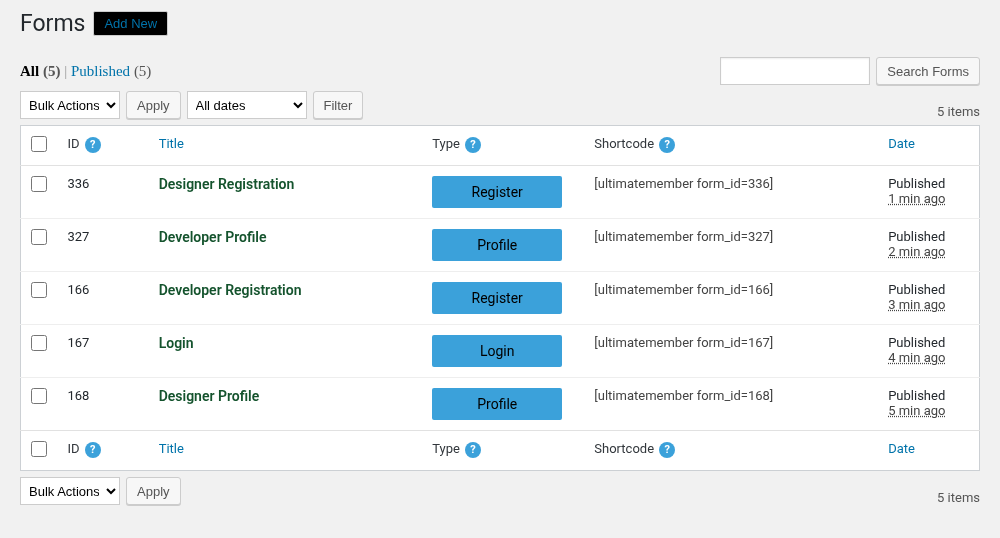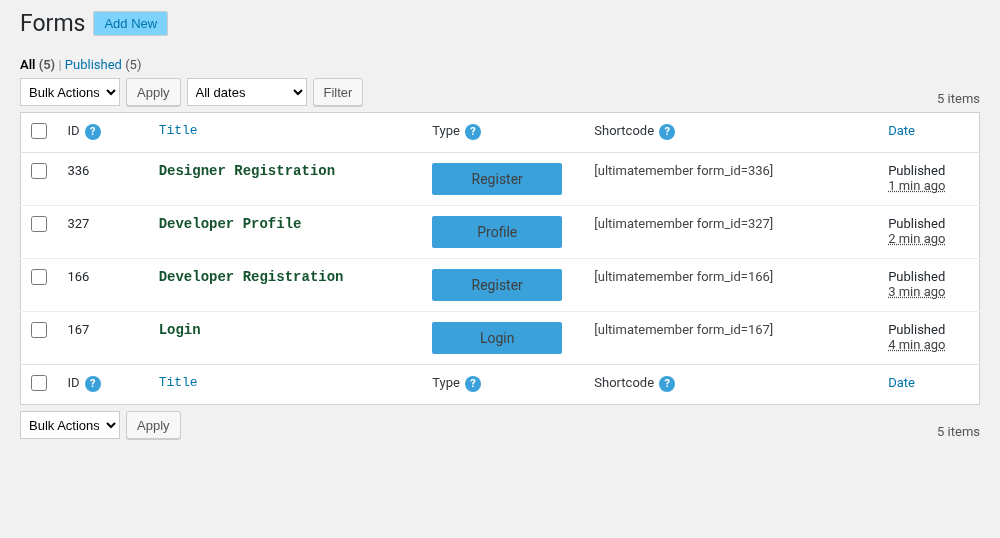--- a/index.html
+++ b/index.html
@@ -1,23 +1,23 @@
 <!DOCTYPE html>
 <html><head>
 <meta charset="utf-8">
 <style>
   * { box-sizing: border-box; margin: 0; padding: 0; }
   body { font-family: -apple-system, BlinkMacSystemFont, "Segoe UI", Roboto, sans-serif; font-size: 13px; color: #23282d; background: #f1f1f1; padding: 10px 20px 20px 20px; width: 1000px; }
   
   .header { display: flex; align-items: center; gap: 8px; margin-bottom: 20px; }
   .page-title { font-size: 23px; font-weight: 400; color: #23282d; }
-  .add-new-btn { background: #7dd3fc; border: 1px solid #ccc; color: #0073aa; padding: 4px 10px; font-size: 13px; cursor: pointer; border-radius: 2px; }
+  .add-new-btn { background: #000000; border: 1px solid #ccc; color: #0073aa; padding: 4px 10px; font-size: 13px; cursor: pointer; border-radius: 2px; }
 
   .topbar { display: flex; justify-content: space-between; align-items: center; margin-bottom: 6px; }
-  .status-links { font-size: 13px; }
+  .status-links { font-size: 15px; font-family: Liberation Serif, serif; }
   .status-links .sep { color: #999; }
   .status-links a { color: #0073aa; text-decoration: none; }
   .status-links .current { color: #000; font-weight: 600; }
   .count { color: #555; }
 
   .search-box { display: flex; gap: 6px; }
   .search-input { height: 28px; width: 150px; border: 1px solid #ccc; background: #fff; padding: 0 6px; box-shadow: inset 0 1px 2px rgba(0,0,0,.07); }
   .button { background: #f7f7f7; border: 1px solid #ccc; color: #555; padding: 0 10px; height: 28px; font-size: 13px; cursor: pointer; border-radius: 3px; box-shadow: 0 1px 0 #ccc; }
 
   .tablenav { display: flex; justify-content: space-between; align-items: flex-end; margin: 6px 0; }
@@ -28,31 +28,31 @@
   .items-count { font-size: 13px; color: #555; }
 
   table.wp-list { width: 100%; border-collapse: collapse; background: #fff; border: 1px solid #ccd0d4; }
   table.wp-list th, table.wp-list td { text-align: left; padding: 10px 10px; vertical-align: top; font-size: 13px; margin-top: 38px; }
   table.wp-list thead th, table.wp-list tfoot th { font-weight: 400; color: #32373c; border-bottom: 1px solid #e1e1e1; }
   table.wp-list tfoot th { border-top: 1px solid #e1e1e1; border-bottom: none; }
   table.wp-list tbody tr { border-bottom: 1px solid #eee; }
 
   .col-cb { width: 30px; }
   .col-id { width: 90px; }
-  .col-title { width: 270px; font-family: Liberation Mono, monospace; }
+  .col-title { width: 270px; }
   .col-type { width: 160px; }
   .col-shortcode { width: 290px; }
   .col-date { width: 100px; }
 
   .sortable { color: #0073aa; cursor: pointer; }
   .help-icon { display: inline-flex; align-items: center; justify-content: center; width: 16px; height: 16px; border-radius: 50%; background: #3ba1da; color: #fff; font-size: 11px; font-weight: 700; margin-left: 2px; cursor: help; }
 
   .row-title { color: #14532d; font-weight: 600; text-decoration: none; font-size: 14px; }
 
-  .type-badge { display: inline-block; background: #3ba1da; color: #404040; text-align: center; padding: 8px 0; width: 130px; font-size: 14px; border-radius: 2px; }
+  .type-badge { display: inline-block; background: #3ba1da; color: #000000; text-align: center; padding: 8px 0; width: 130px; font-size: 14px; border-radius: 2px; }
 
   .shortcode { color: #444; font-size: 13px; }
   .date-cell .status { display: block; }
   .date-cell .time { text-decoration: underline dotted; color: #444; cursor: help; }
 
   input[type=checkbox] { width: 16px; height: 16px; }
 </style>
 </head>
 <body>
 
@@ -66,20 +66,24 @@
     <span class="current">
       <span>All</span>
       <span class="count">(5)</span>
     </span>
     <span class="sep"> | </span>
     <a href="#">
       <span>Published</span>
       <span class="count">(5)</span>
     </a>
   </div>
+  <div class="search-box">
+    <input type="text" class="search-input" placeholder="" style="">
+    <button class="button">Search Forms</button>
+  </div>
 </div>
 
 <div class="tablenav">
   <div class="actions">
     <select class="bulk-select">
       <option>Bulk Actions</option>
     </select>
     <button class="button">Apply</button>
     <select class="date-select">
       <option>All dates</option>
@@ -147,20 +151,31 @@
     <td class="col-cb"><input type="checkbox" style=""></td>
     <td class="col-id">167</td>
     <td class="col-title"><a href="#" class="row-title">Login</a></td>
     <td class="col-type"><span class="type-badge">Login</span></td>
     <td class="col-shortcode"><span class="shortcode">[ultimatemember form_id=167]</span></td>
     <td class="col-date date-cell">
       <span class="status">Published</span>
       <span class="time">4 min ago</span>
     </td>
       </tr>
+      <tr>
+    <td class="col-cb"><input type="checkbox" style=""></td>
+    <td class="col-id">168</td>
+    <td class="col-title"><a href="#" class="row-title">Designer Profile</a></td>
+    <td class="col-type"><span class="type-badge">Profile</span></td>
+    <td class="col-shortcode"><span class="shortcode">[ultimatemember form_id=168]</span></td>
+    <td class="col-date date-cell">
+      <span class="status">Published</span>
+      <span class="time">5 min ago</span>
+    </td>
+      </tr>
     </tbody>
   <tfoot>
     <tr>
       <th class="col-cb"><input type="checkbox" style=""></th>
       <th class="col-id">
         <span>ID</span>
         <span class="help-icon">?</span>
       </th>
       <th class="col-title"><span class="sortable">Title</span></th>
       <th class="col-type">

